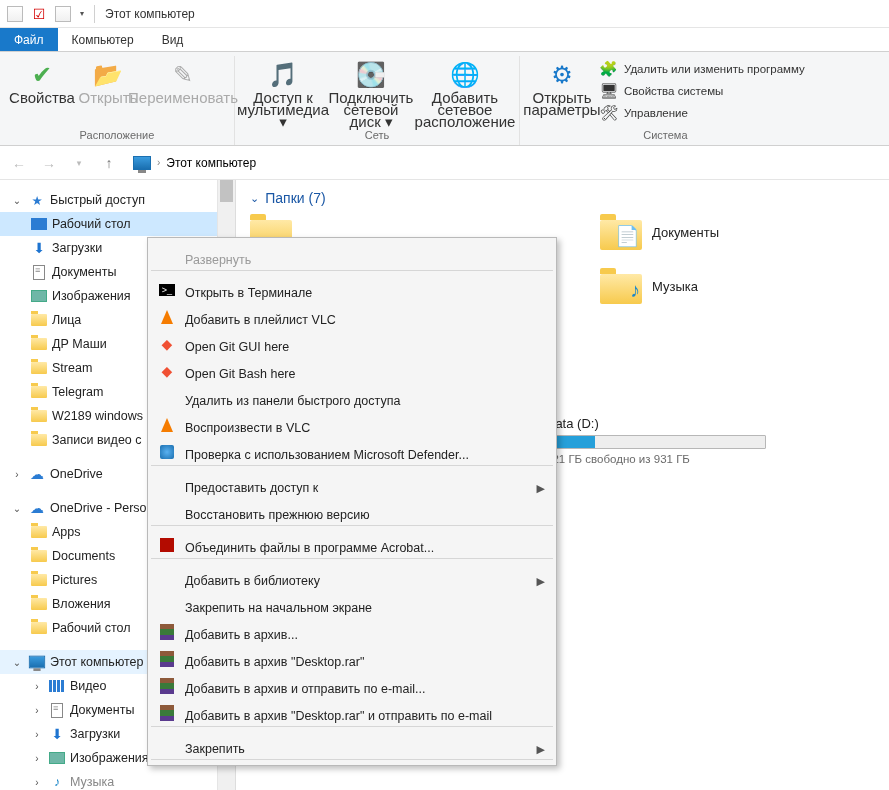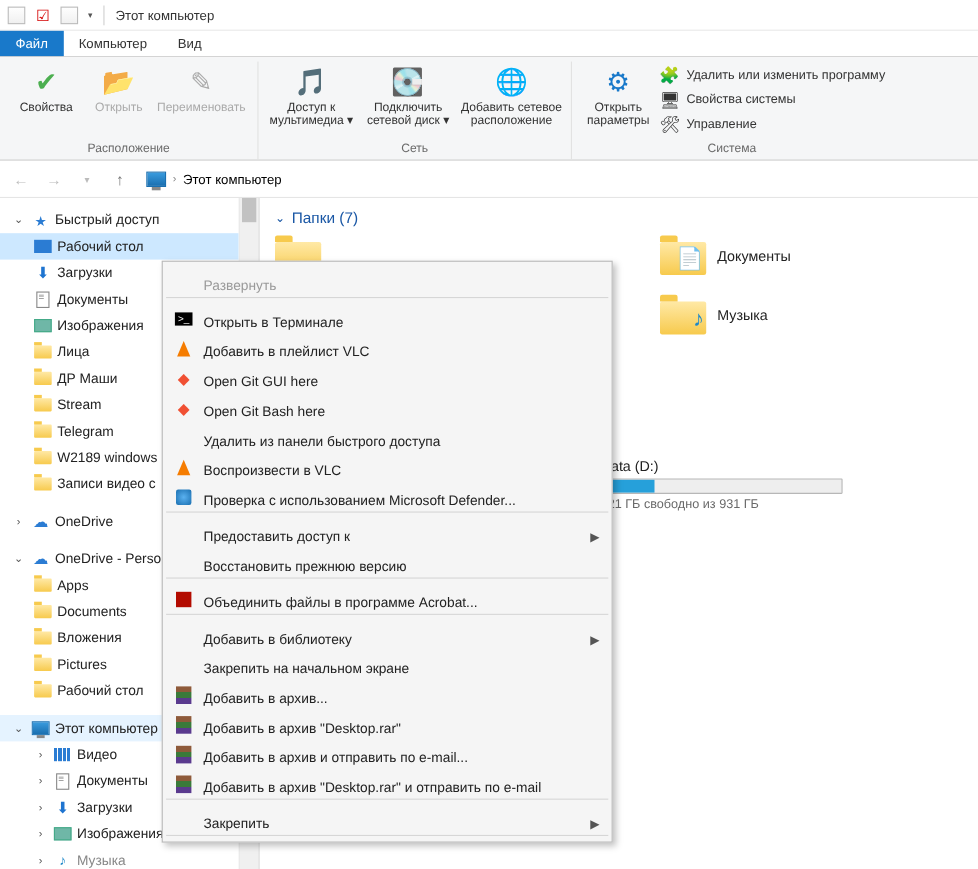--- a/index.html
+++ b/index.html
@@ -18,21 +18,21 @@
 .tab { padding: 0 14px; display: flex; align-items: center; font-size: 12px; color: #333; cursor: default; }
 .tab.active { background: #1979ca; color: #fff; }
 
 
 .ribbon { height: 94px; background: #f5f6f7; border-bottom: 1px solid #d0d0d0; display: flex; align-items: stretch; padding-top: 4px; }
 .ribbon-group { display: flex; flex-direction: column; align-items: center; justify-content: space-between; border-right: 1px solid #e2e2e2; padding: 0 6px 2px; }
 .ribbon-row { display: flex; gap: 2px; }
 .rbtn { display: flex; flex-direction: column; align-items: center; width: 72px; padding: 2px 2px 0; color: #333; }
 .rbtn.disabled { color: #aaa; }
 .rbtn .ic { height: 34px; display: flex; align-items: center; justify-content: center; font-size: 24px; }
-.rbtn .lbl { font-size: 11px; text-align: center; line-height: 12px; }
+.rbtn .lbl { font-size: 15px; text-align: center; line-height: 12px; }
 .group-name { font-size: 11px; color: #6a6a6a; padding-bottom: 2px; }
 .ribbon-side { display: flex; flex-direction: column; gap: 4px; padding-top: 4px; }
 .ribbon-side-row { display: flex; align-items: center; gap: 6px; font-size: 11.5px; color: #333; }
 .ribbon-side-row .ic { width: 18px; height: 18px; display: flex; align-items: center; justify-content: center; font-size: 15px; }
 
 
 .addressbar { height: 34px; border-bottom: 1px solid #e5e5e5; display: flex; align-items: center; padding: 0 6px; gap: 4px; }
 .navbtn { width: 26px; height: 26px; display: flex; align-items: center; justify-content: center; color: #777; font-size: 14px; }
 .navbtn.disabled { color: #bbb; }
 .address-field { flex: 0 0 auto; display: flex; align-items: center; gap: 6px; padding: 3px 6px; border: 1px solid transparent; }
@@ -281,27 +281,27 @@
     <div class="tree-item depth1">
         <span class="ic">
           <div class="folder-ic"></div>
         </span>
         <span>Documents</span>
       </div>
     <div class="tree-item depth1">
         <span class="ic">
           <div class="folder-ic"></div>
         </span>
+        <span>Pictures</span>
+      </div>
+    <div class="tree-item depth1">
+        <span class="ic">
+          <div class="folder-ic"></div>
+        </span>
         <span>Вложения</span>
-      </div>
-    <div class="tree-item depth1">
-        <span class="ic">
-          <div class="folder-ic"></div>
-        </span>
-        <span>Pictures</span>
       </div>
     <div class="tree-item depth1">
         <span class="ic">
           <div class="folder-ic"></div>
         </span>
         <span>Рабочий стол</span>
       </div>
 
     <div style="height:10px;"></div>
     <div class="tree-item" style="background:#e5f3ff;">

